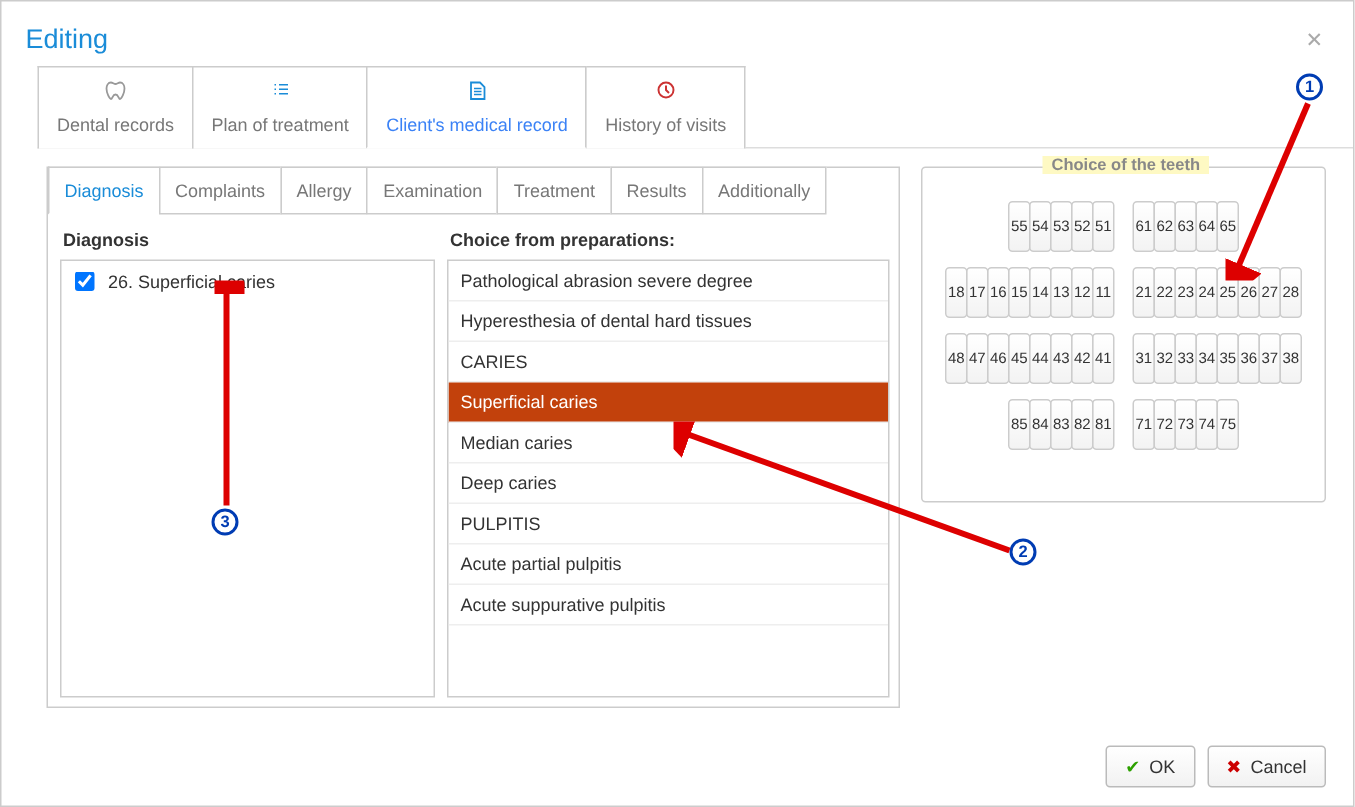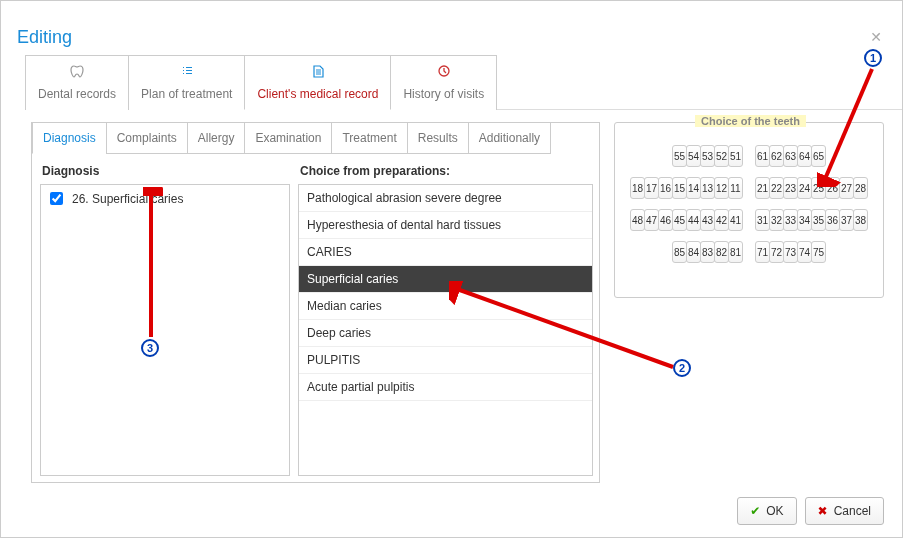--- a/index.html
+++ b/index.html
@@ -8,21 +8,21 @@
     font-family: Arial, sans-serif;
     font-size: 12px;
     background: #fff;
     color: #333;
     width: 903px;
     height: 538px;
     border: 1px solid #ccc;
     position: relative;
   }
   .header {
-    padding: 26px 16px 6px;
+    padding: 15px 16px 6px;
     display: flex;
     justify-content: space-between;
     align-items: flex-start;
   }
   .title {
     font-size: 18px;
     color: #1a8cd8;
   }
   .close-x {
     color: #aaa;
@@ -44,21 +44,21 @@
     align-items: center;
     gap: 6px;
     cursor: pointer;
     position: relative;
     top: 1px;
     background: #fff;
     color: #777;
     flex-direction: column;
   }
   .top-tab.active {
-    color: #b91c1c;
+    color: #3b82f6;
     border-bottom: 1px solid #fff;
     z-index: 2;
   }
   .top-tab svg { width: 14px; height: 14px; }
   .content-row {
     display: flex;
     padding: 12px 18px 0 30px;
     gap: 14px;
   }
   .left-panel {
@@ -118,21 +118,21 @@
     flex: 1;
     overflow-y: scroll;
     padding: 0;
   }
   .prep-item {
     padding: 6px 8px;
     border-bottom: 1px solid #eee;
     cursor: pointer;
   }
   .prep-item.selected {
-    background: #404040;
+    background: #c2410c;
     color: #fff;
   }
   .right-panel {
     width: 270px;
   }
   .teeth-box {
     border: 1px solid #ccc;
     border-radius: 3px;
     padding: 22px 6px 34px;
     position: relative;
@@ -157,21 +157,21 @@
     gap: 12px;
     justify-content: center;
   }
   .quad {
     display: flex;
   }
   .tooth {
     border: 1px solid #ccc;
     border-radius: 3px;
     width: 15px;
-    height: 22px;
+    height: 34px;
     display: flex;
     align-items: center;
     justify-content: center;
     font-size: 10px;
     cursor: pointer;
     margin-left: -1px;
     background: linear-gradient(#fff,#f3f3f3);
   }
   .quad .tooth:first-child { margin-left: 0; }
   .footer {
@@ -273,20 +273,21 @@
         <div class="col-title">Choice from preparations:</div>
         <div class="prep-box" id="prep-box">
             <div class="prep-item">Pathological abrasion severe degree</div>
             <div class="prep-item">Hyperesthesia of dental hard tissues</div>
             <div class="prep-item">CARIES</div>
             <div class="prep-item selected">Superficial caries</div>
             <div class="prep-item">Median caries</div>
             <div class="prep-item">Deep caries</div>
             <div class="prep-item">PULPITIS</div>
             <div class="prep-item">Acute partial pulpitis</div>
+            <div class="prep-item">Acute suppurative pulpitis</div>
           </div>
       </div>
     </div>
   </div>
   <div class="right-panel">
     <div class="teeth-box">
       <div class="teeth-title">Choice of the teeth</div>
       <div class="teeth-grid" id="teeth-grid">
           <div class="teeth-row">
             <div class="quad">

